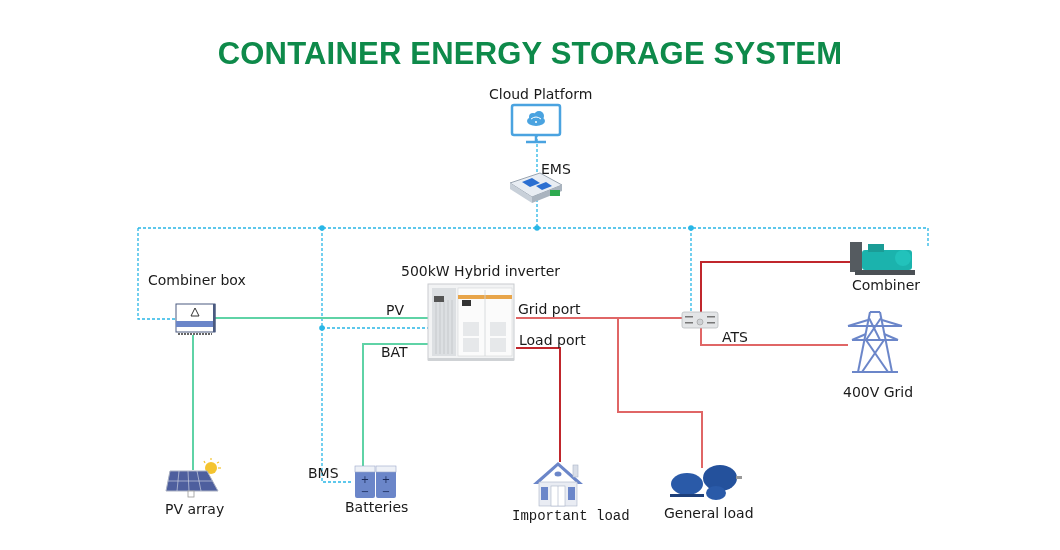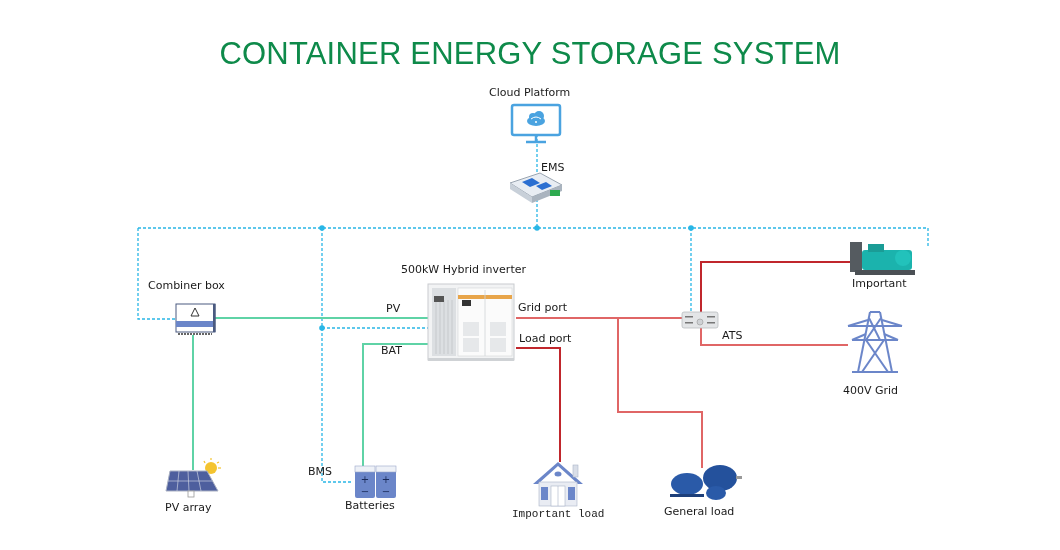--- a/index.html
+++ b/index.html
@@ -1,22 +1,22 @@
 <!DOCTYPE html>
 <html><head>
 <meta charset="utf-8">
 <style>
   html, body { margin:0; padding:0; background:#ffffff; }
   body { width:1060px; height:550px; position:relative; overflow:hidden;
          font-family:"DejaVu Sans", sans-serif; }
   #title { position:absolute; left:0; top:36px; width:1060px; text-align:center;
-           font-family:"Liberation Sans", sans-serif; font-weight:normal; font-size:31px;
+           font-family:"Liberation Sans", sans-serif; font-weight:bold; font-size:31px;
            color:#0e8a4a; letter-spacing:0.2px; }
   svg#diagram { position:absolute; left:0; top:0; }
-  .lbl { position:absolute; font-size:11px; color:#1a1a1a; white-space:nowrap;
+  .lbl { position:absolute; font-size:14px; color:#1a1a1a; white-space:nowrap;
          font-family:"DejaVu Sans", sans-serif; }
 </style>
 </head>
 <body>
 
 <div id="title">CONTAINER ENERGY STORAGE SYSTEM</div>
 
 <svg id="diagram" width="1060" height="550" viewBox="0 0 1060 550">
 
   <g fill="none" stroke="#29b6e6" stroke-width="1.3" stroke-dasharray="3,2">
@@ -181,26 +181,26 @@
     <ellipse cx="687" cy="484" rx="16" ry="11" fill="#2a5aa8"></ellipse>
     <ellipse cx="720" cy="478" rx="17" ry="13" fill="#24519c"></ellipse>
     <ellipse cx="716" cy="493" rx="10" ry="7" fill="#2a5aa8"></ellipse>
     <rect x="736" y="476" width="6" height="3" fill="#999"></rect>
     <rect x="670" y="494" width="34" height="3" fill="#1d3f7a"></rect>
   </g>
 </svg>
 
 <div class="lbl" style="left:489px;top:86px;">Cloud Platform</div>
 <div class="lbl" style="left:541px;top:161px;">EMS</div>
-<div class="lbl" style="left:148px;top:279px;">Combiner box</div>
+<div class="lbl" style="left:148px;top:272px;">Combiner box</div>
 <div class="lbl" style="left:401px;top:263px;">500kW Hybrid inverter</div>
 <div class="lbl" style="left:386px;top:302px;">PV</div>
 <div class="lbl" style="left:381px;top:344px;">BAT</div>
 <div class="lbl" style="left:518px;top:301px;">Grid port</div>
 <div class="lbl" style="left:519px;top:332px;text-align:center;">Load port</div>
 <div class="lbl" style="left:722px;top:314px;margin-top:15px;">ATS</div>
-<div class="lbl" style="left:852px;top:277px;">Important</div>
+<div class="lbl" style="left:852px;top:277px;">Combiner</div>
 <div class="lbl" style="left:843px;top:384px;">400V Grid</div>
 <div class="lbl" style="left:165px;top:501px;">PV array</div>
 <div class="lbl" style="left:308px;top:465px;">BMS</div>
 <div class="lbl" style="left:345px;top:499px;">Batteries</div>
 <div class="lbl" style="left:512px;top:508px;font-family:Liberation Mono, monospace;">Important load</div>
 <div class="lbl" style="left:664px;top:505px;">General load</div>
 
 </body></html>

